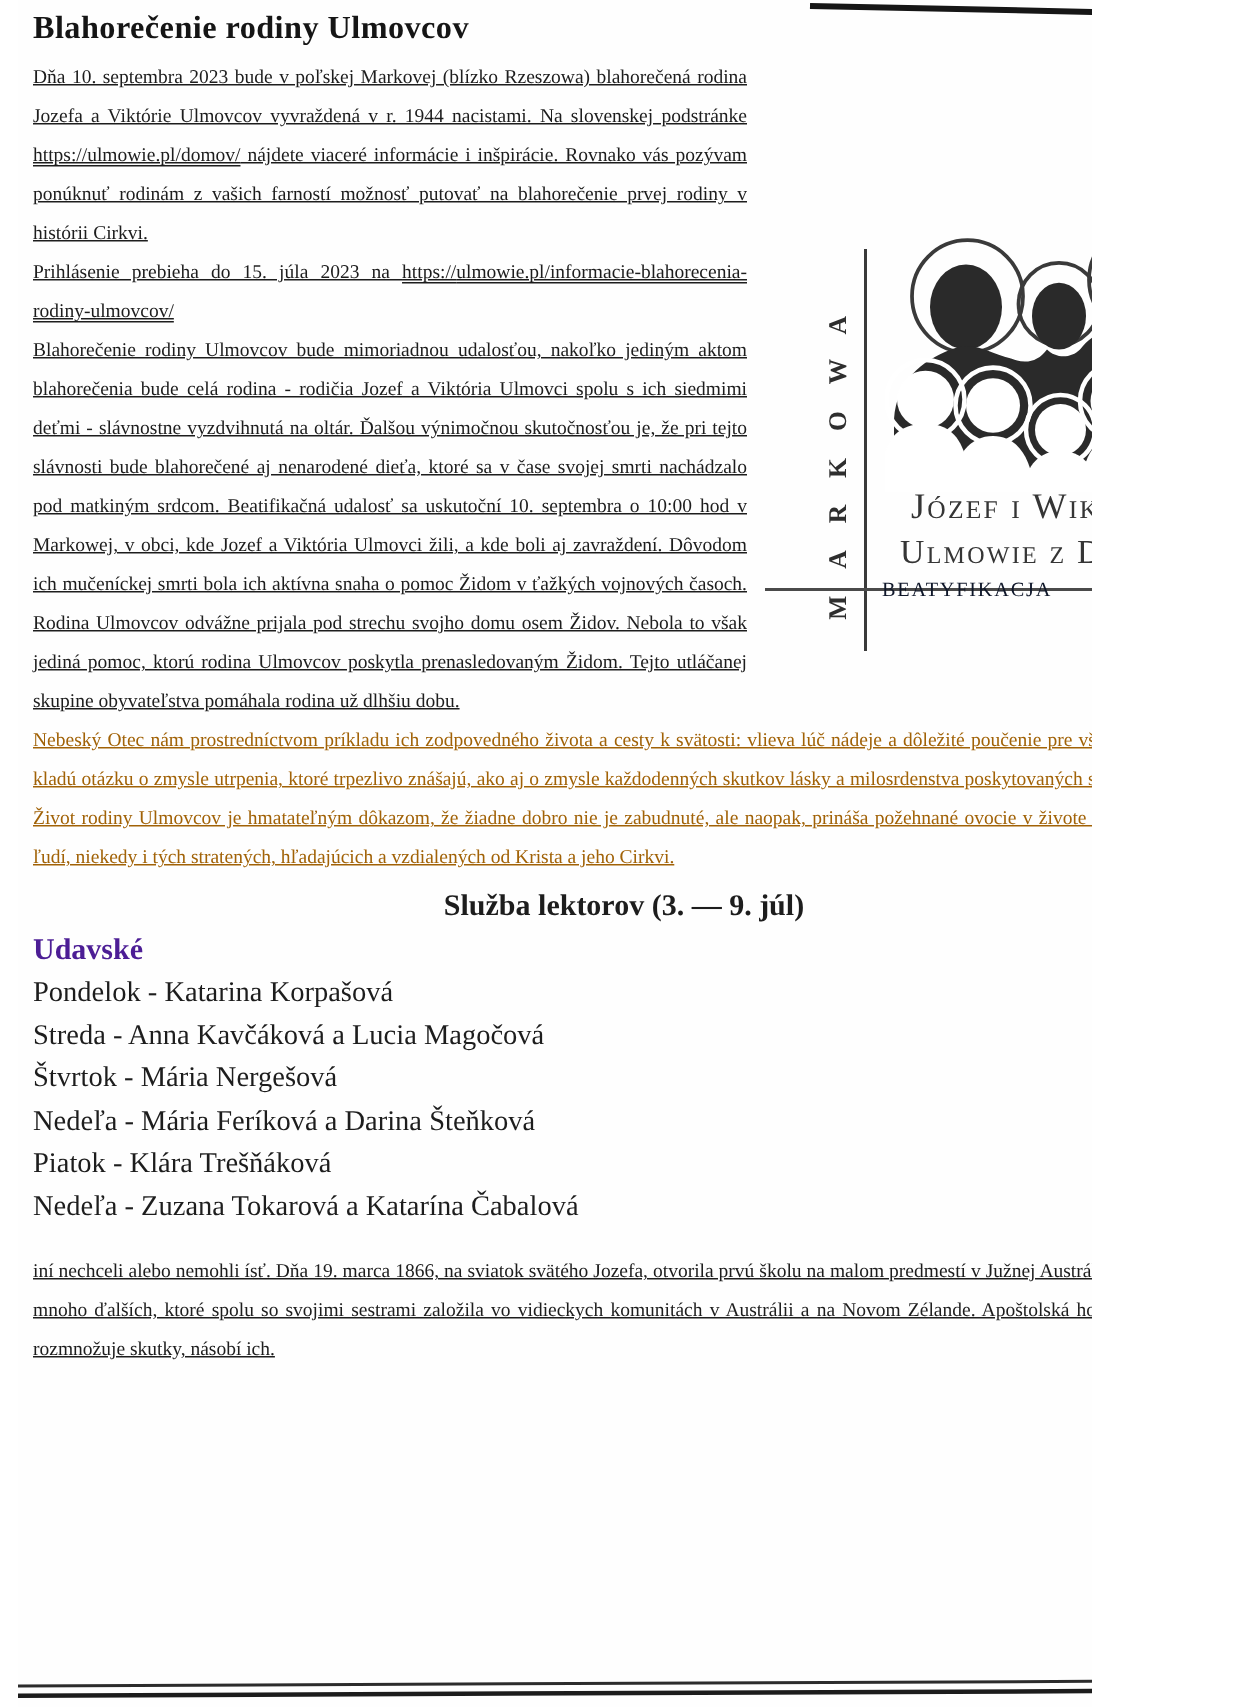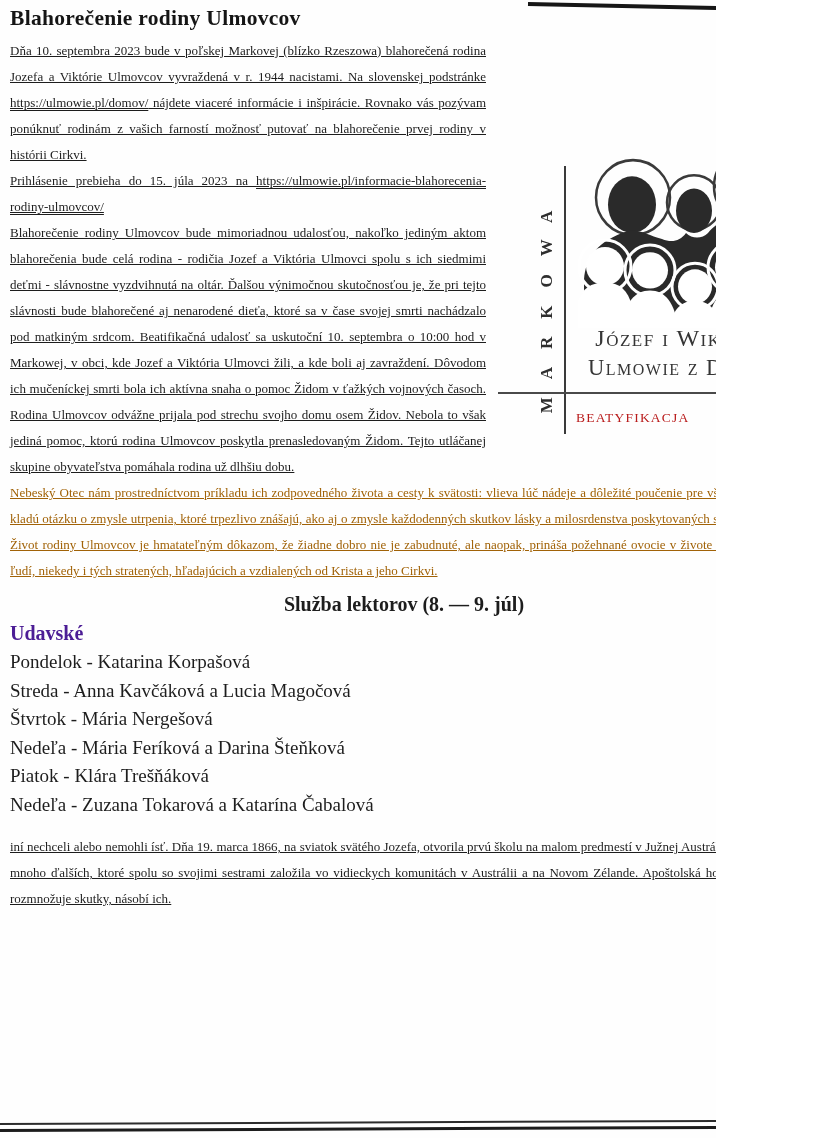--- a/index.html
+++ b/index.html
@@ -1,19 +1,20 @@
 <!DOCTYPE html>
 <html><head>
 <meta charset="utf-8">
 <style>
   html,body{margin:0;padding:0;background:#ffffff;}
   .page{
     position:relative;width:716px;height:1138px;overflow:hidden;
     background:#fefefe;color:#1d1d1d;
     font-family:"Liberation Serif","DejaVu Serif",serif;
+    margin-left:12px;
   }
   
   .rule-top-right{position:absolute;left:528px;top:2px;width:270px;height:4px;background:#161616;transform:rotate(1.2deg);transform-origin:left center;}
   .rule-bottom-1{position:absolute;left:0;top:1123px;width:830px;height:2px;background:#2c2c2c;transform:rotate(-0.25deg);transform-origin:left center;}
   .rule-bottom-2{position:absolute;left:0;top:1129px;width:830px;height:3px;background:#1c1c1c;transform:rotate(-0.25deg);transform-origin:left center;}
 
   .content{position:absolute;left:10px;top:6px;width:788px;}
   h1.doc-title{
     margin:0 0 7px 0;font-size:21.5px;font-weight:bold;letter-spacing:.3px;color:#151515;
   }
@@ -34,23 +35,23 @@
     text-align:center;font-size:17px;font-weight:bold;letter-spacing:18px;color:#2e2e2e;white-space:nowrap;
   }
   .family-art{position:absolute;left:80px;top:32px;width:222px;height:180px;}
   .stamp-title{
     position:absolute;left:76px;width:228px;text-align:center;
     font-variant:small-caps;letter-spacing:1.5px;color:#353535;white-space:nowrap;
   }
   .stamp-title.t1{top:209px;font-size:24px;}
   .stamp-title.t2{top:239px;font-size:22.5px;}
   .stamp-footer{
-    position:absolute;left:78px;top:294px;width:221px;
+    position:absolute;left:78px;top:269px;width:221px;
     display:flex;justify-content:space-between;
-    font-size:13.5px;letter-spacing:1.2px;color:#b91c1c;
+    font-size:13.5px;letter-spacing:1.2px;color:#0f172a;
   }
   .stamp-footer span{white-space:nowrap;}
 
   
   .lectors-heading{text-align:center;font-weight:bold;font-size:20px;margin:9px 0 3px 0;clear:none;}
   .lector-group{margin:0;}
   .lector-group-name{font-weight:bold;font-size:20px;line-height:29px;color:#4c1d95;}
   .lector-row{font-size:19px;line-height:28.5px;}
   .closing{margin-top:15px !important;}
 </style>
@@ -117,21 +118,21 @@
       </aside>
 
       <p><span>Dňa 10. septembra 2023 bude v poľskej Markovej (blízko Rzeszowa) blahorečená rodina Jozefa a Viktórie Ulmovcov vyvraždená v r. 1944 nacistami. Na slovenskej podstránke </span><span class="doc-link">https://ulmowie.pl/domov/</span><span> nájdete viaceré informácie i inšpirácie. Rovnako vás pozývam ponúknuť rodinám z vašich farností možnosť putovať na blahorečenie prvej rodiny v histórii Cirkvi.</span></p>
 
       <p><span>Prihlásenie prebieha do 15. júla 2023 na </span><span class="doc-link"><span>https://</span><wbr><span>ulmowie.pl/informacie-blahorecenia-rodiny-ulmovcov/</span></span></p>
 
       <p>Blahorečenie rodiny Ulmovcov bude mimoriadnou udalosťou, nakoľko jediným aktom blahorečenia bude celá rodina - rodičia Jozef a Viktória Ulmovci spolu s ich siedmimi deťmi - slávnostne vyzdvihnutá na oltár. Ďalšou výnimočnou skutočnosťou je, že pri tejto slávnosti bude blahorečené aj nenarodené dieťa, ktoré sa v čase svojej smrti nachádzalo pod matkiným srdcom. Beatifikačná udalosť sa uskutoční 10. septembra o 10:00 hod v Markowej, v obci, kde Jozef a Viktória Ulmovci žili, a kde boli aj zavraždení. Dôvodom ich mučeníckej smrti bola ich aktívna snaha o pomoc Židom v ťažkých vojnových časoch. Rodina Ulmovcov odvážne prijala pod strechu svojho domu osem Židov. Nebola to však jediná pomoc, ktorú rodina Ulmovcov poskytla prenasledovaným Židom. Tejto utláčanej skupine obyvateľstva pomáhala rodina už dlhšiu dobu.</p>
 
       <p class="faded">Nebeský Otec nám prostredníctvom príkladu ich zodpovedného života a cesty k svätosti: vlieva lúč nádeje a dôležité poučenie pre všetkých, ktorí si kladú otázku o zmysle utrpenia, ktoré trpezlivo znášajú, ako aj o zmysle každodenných skutkov lásky a milosrdenstva poskytovaných svojim blížnym. Život rodiny Ulmovcov je hmatateľným dôkazom, že žiadne dobro nie je zabudnuté, ale naopak, prináša požehnané ovocie v živote mnohých iných ľudí, niekedy i tých stratených, hľadajúcich a vzdialených od Krista a jeho Cirkvi.</p>
 
-      <div class="lectors-heading">Služba lektorov (8.  — 9. júl)</div>
+      <div class="lectors-heading">Služba lektorov (3.  — 9. júl)</div>
 
       <div class="lector-group">
         <div class="lector-group-name">Udavské</div>
         <div class="lector-row">Pondelok - Katarina Korpašová</div>
         <div class="lector-row">Streda - Anna Kavčáková a Lucia Magočová</div>
         <div class="lector-row">Štvrtok - Mária Nergešová</div>
         <div class="lector-row">Nedeľa - Mária Feríková a Darina Šteňková</div>
       </div>
 
       <div class="lector-group">

